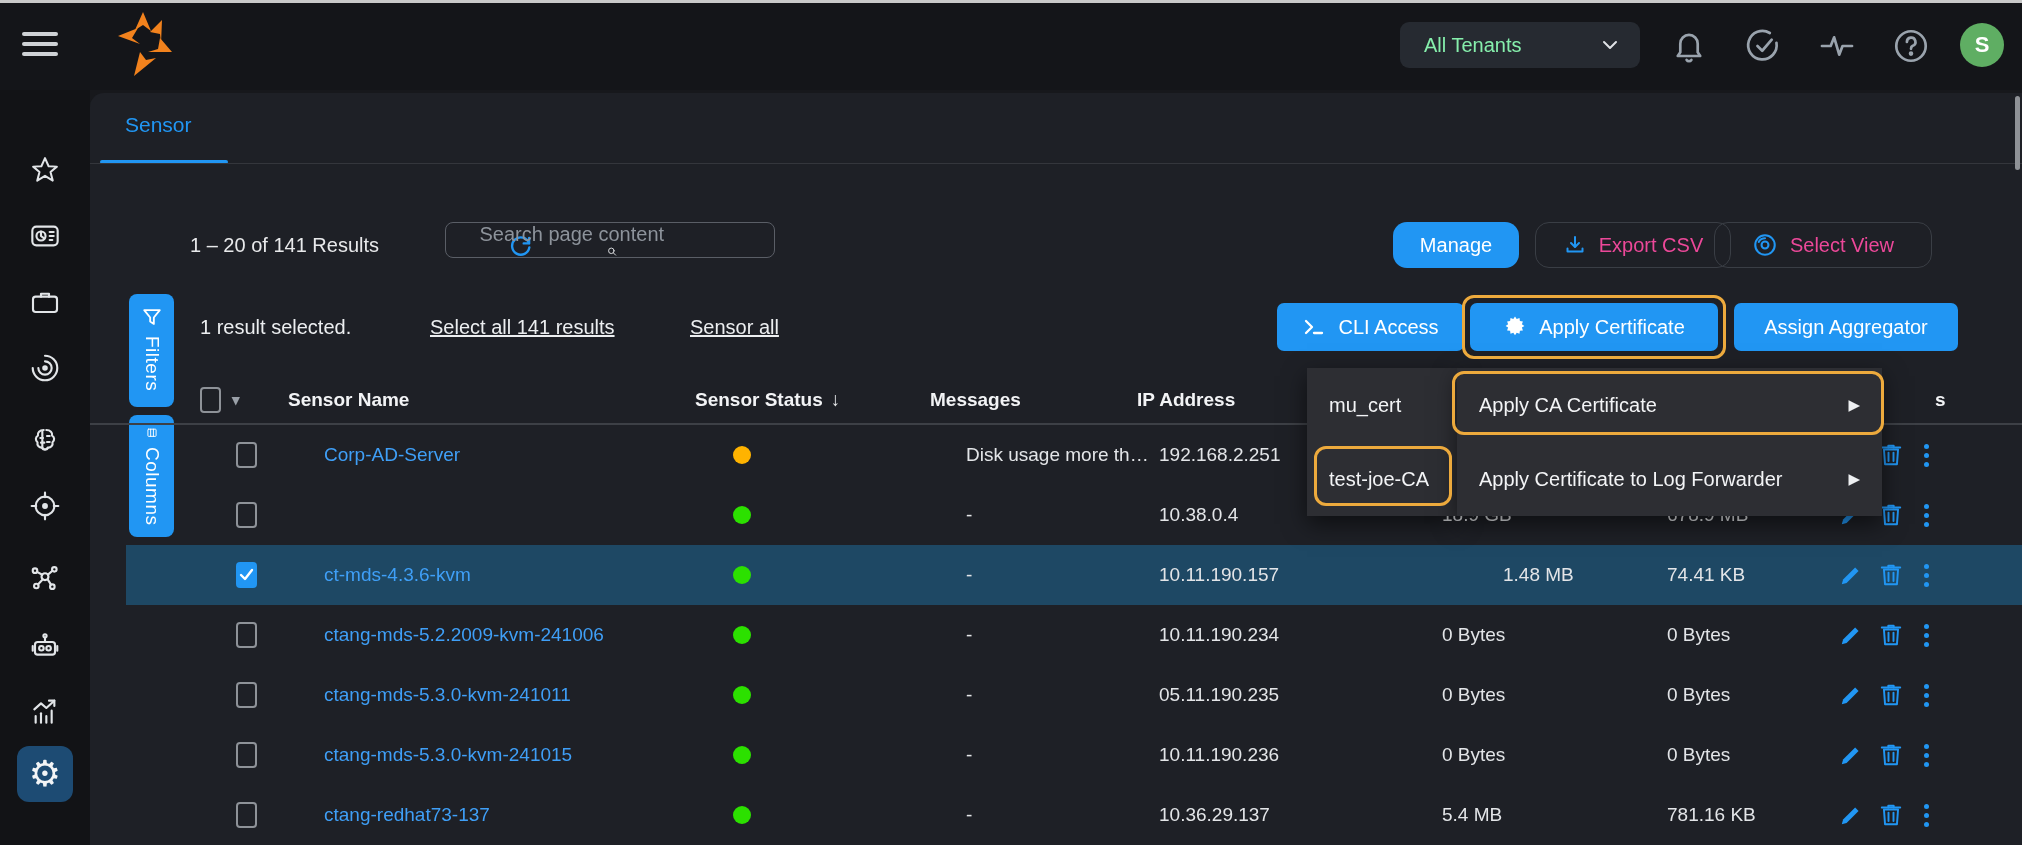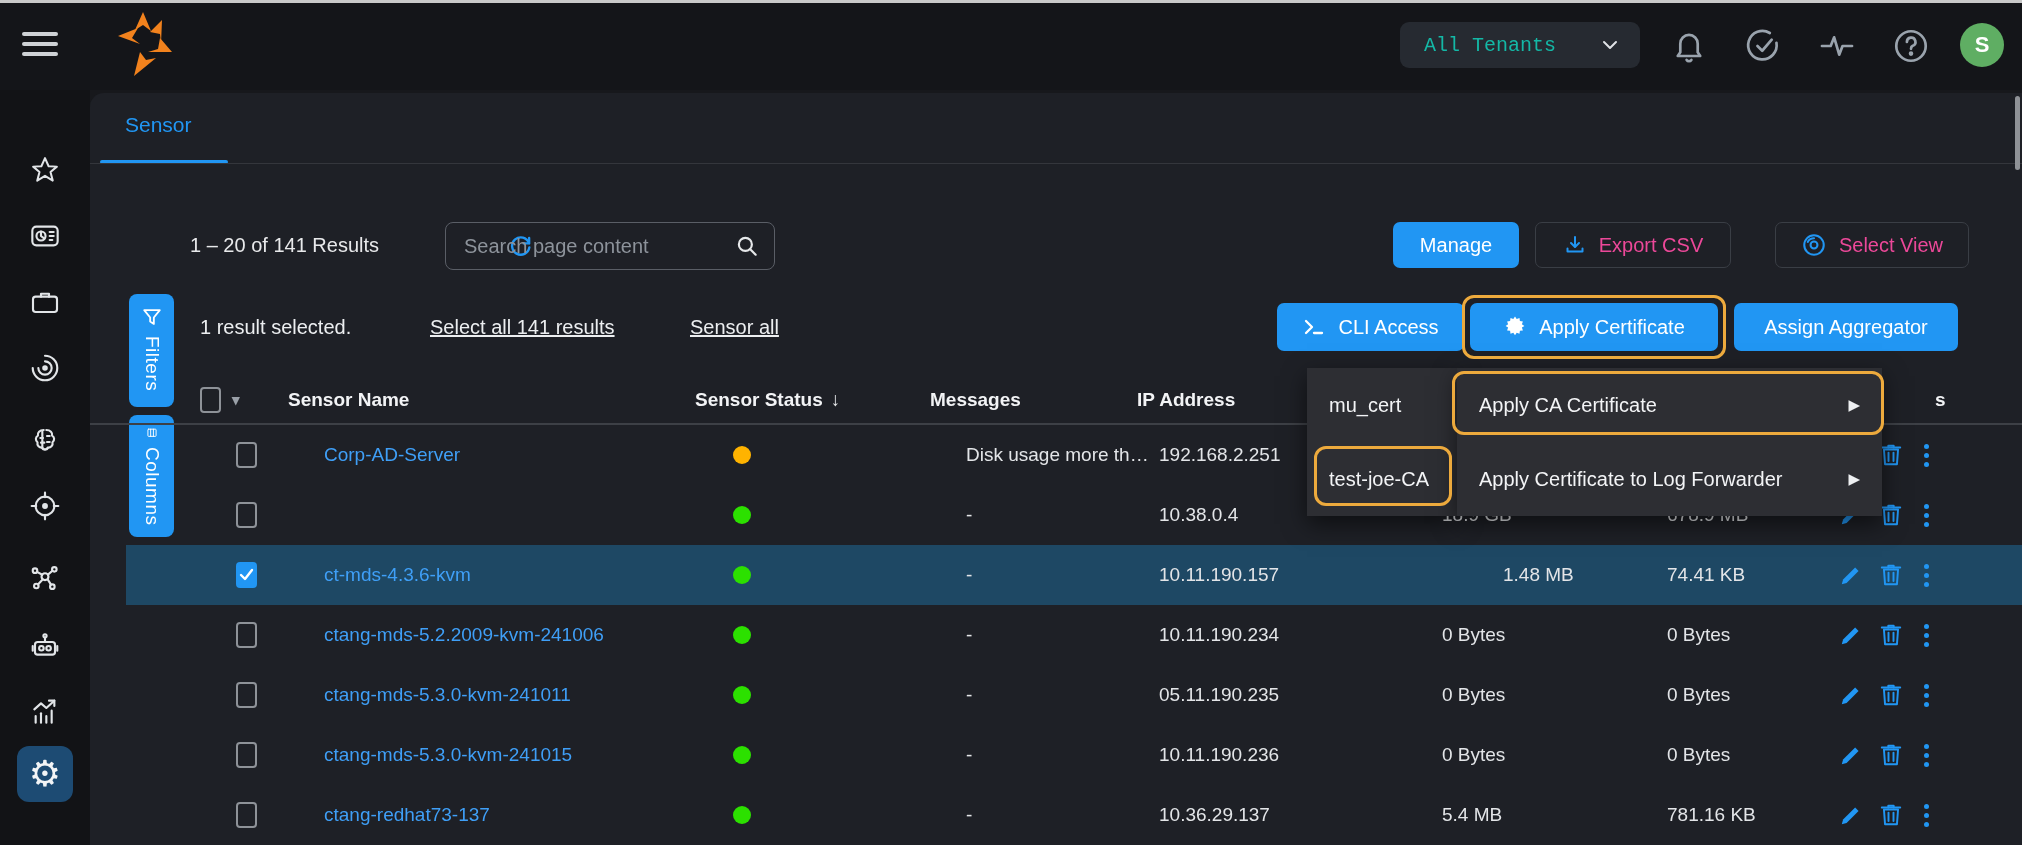--- a/index.html
+++ b/index.html
@@ -7,44 +7,44 @@
   .screen { position:relative; width:2022px; height:845px; background:#17181c; overflow:hidden; }
 
   
   .topbar { position:absolute; left:0; top:0; width:2022px; height:90px; background:#141519; }
   .topstrip { position:absolute; left:0; top:0; width:2022px; height:3px; background:#e9e9e9; opacity:.85; }
   .hamburger { position:absolute; left:22px; top:26px; width:40px; height:36px; cursor:pointer; }
   .hamburger span { display:block; height:4px; background:#cfd2d6; border-radius:2px; margin:6px 0; width:36px; }
   .logo { position:absolute; left:110px; top:8px; width:70px; height:74px; }
   .tenant { position:absolute; left:1400px; top:22px; width:240px; height:46px; background:#262a31; border-radius:9px;
             display:flex; align-items:center; justify-content:space-between; padding:0 20px 0 24px; cursor:pointer; }
-  .tenant .label { color:#14b8a6; font-size:20px;font-family:Liberation Mono, monospace; }
+  .tenant .label { color:#86efac; font-size:20px; }
   .tb-icon { position:absolute; top:27px; width:38px; height:38px; cursor:pointer; }
   .avatar { position:absolute; left:1960px; top:23px; width:44px; height:44px; border-radius:50%; background:#5fae63;
             color:#fff; font-size:22px; font-weight:bold; display:flex; align-items:center; justify-content:center; cursor:pointer; }
 
   .sidebar { position:absolute; left:0; top:90px; width:90px; height:755px; background:#121316; }
   .side-icon { position:absolute; left:17px; width:56px; height:56px; display:flex; align-items:center; justify-content:center; cursor:pointer; }
   .side-icon.active { background:#1d4b73; border-radius:12px; }
   .side-icon .gear-glyph { color:#f2f4f6; font-size:36px; line-height:1; }
 
   
   .panel { position:absolute; left:90px; top:93px; width:1932px; height:752px; background:#1e2026; border-top-left-radius:14px; }
   .tabstrip-border { position:absolute; left:0; top:70px; width:1932px; height:1px; background:#34363c; }
   .tab-sensor { position:absolute; left:35px; top:20px; color:#2196f3; font-size:21px; cursor:pointer; }
   .tab-underline { position:absolute; left:10px; top:67px; width:128px; height:4px; background:#2196f3; border-radius:2px; }
 
   
   .results { position:absolute; left:100px; top:129px; height:46px; line-height:46px; color:#e8e9eb; font-size:20px; }
   .refresh { position:absolute; left:418px; top:139px; width:26px; height:26px; cursor:pointer; }
-  .searchbox { position:absolute; left:355px; top:129px; width:330px; height:48px; border:1px solid #5a5e66; border-radius:8px;
-               display:flex; align-items:center; padding:0 14px 0 18px; }
+  .searchbox { position:absolute; left:355px; top:129px; width:330px; height:36px; border:1px solid #5a5e66; border-radius:8px;
+               display:flex; align-items:center; padding:0 14px 0 18px;flex-direction:column; }
   .searchbox input { flex:1; background:transparent; border:none; outline:none; color:#e8e9eb; font-size:20px; font-family:"Liberation Sans",sans-serif; }
   .searchbox input::placeholder { color:#8d939b; }
-  .btn { position:absolute; top:129px; height:46px; border-radius:7px; font-size:20px; display:flex; align-items:center;
+  .btn { position:absolute; top:129px; height:46px; border-radius:14px; font-size:20px; display:flex; align-items:center;
          justify-content:center; gap:12px; cursor:pointer; }
   .btn-solid { background:#2196f3; color:#fff; border:none; }
   .btn-ghost { background:transparent; color:#ec4899; border:1px solid #3a3e45; }
 
   
   .selbar-text { position:absolute; top:210px; height:48px; line-height:48px; color:#eceef0; font-size:20px; }
   .sel-link { text-decoration:underline; cursor:pointer; }
   .act-btn { position:absolute; top:210px; height:48px; background:#2196f3; color:#fff; border-radius:7px; font-size:20px;
              display:flex; align-items:center; justify-content:center; gap:12px; cursor:pointer; }
 
@@ -237,21 +237,21 @@
       <span>Manage</span>
     </div>
     <div class="btn btn-ghost" style="left:1445px;width:196px">
       <svg class="stroke" width="24" height="24" viewBox="0 0 24 24" stroke="#2196f3" stroke-width="2">
           <line x1="12" y1="4" x2="12" y2="13.5"></line>
           <polyline points="8,10 12,14 16,10"></polyline>
           <path d="M4.5 15.5v3h15v-3"></path>
         </svg>
       <span>Export CSV</span>
     </div>
-    <div class="btn btn-ghost" style="left:1685px;width:194px">
+    <div class="btn btn-ghost" style="left:1624px;width:218px">
       <svg class="stroke" width="26" height="26" viewBox="0 0 24 24" stroke="#2196f3" stroke-width="1.9">
           <circle cx="12" cy="12" r="9"></circle>
           <circle cx="12" cy="12" r="3.2"></circle>
           <path d="M12 5.8c-2.6 0-4.8 1.6-5.8 3.4"></path>
         </svg>
       <span>Select View</span>
     </div>
 
     <div class="selbar-text" style="left:110px">1 result selected.</div>
     <div class="selbar-text sel-link" style="left:340px">Select all 141 results</div>

